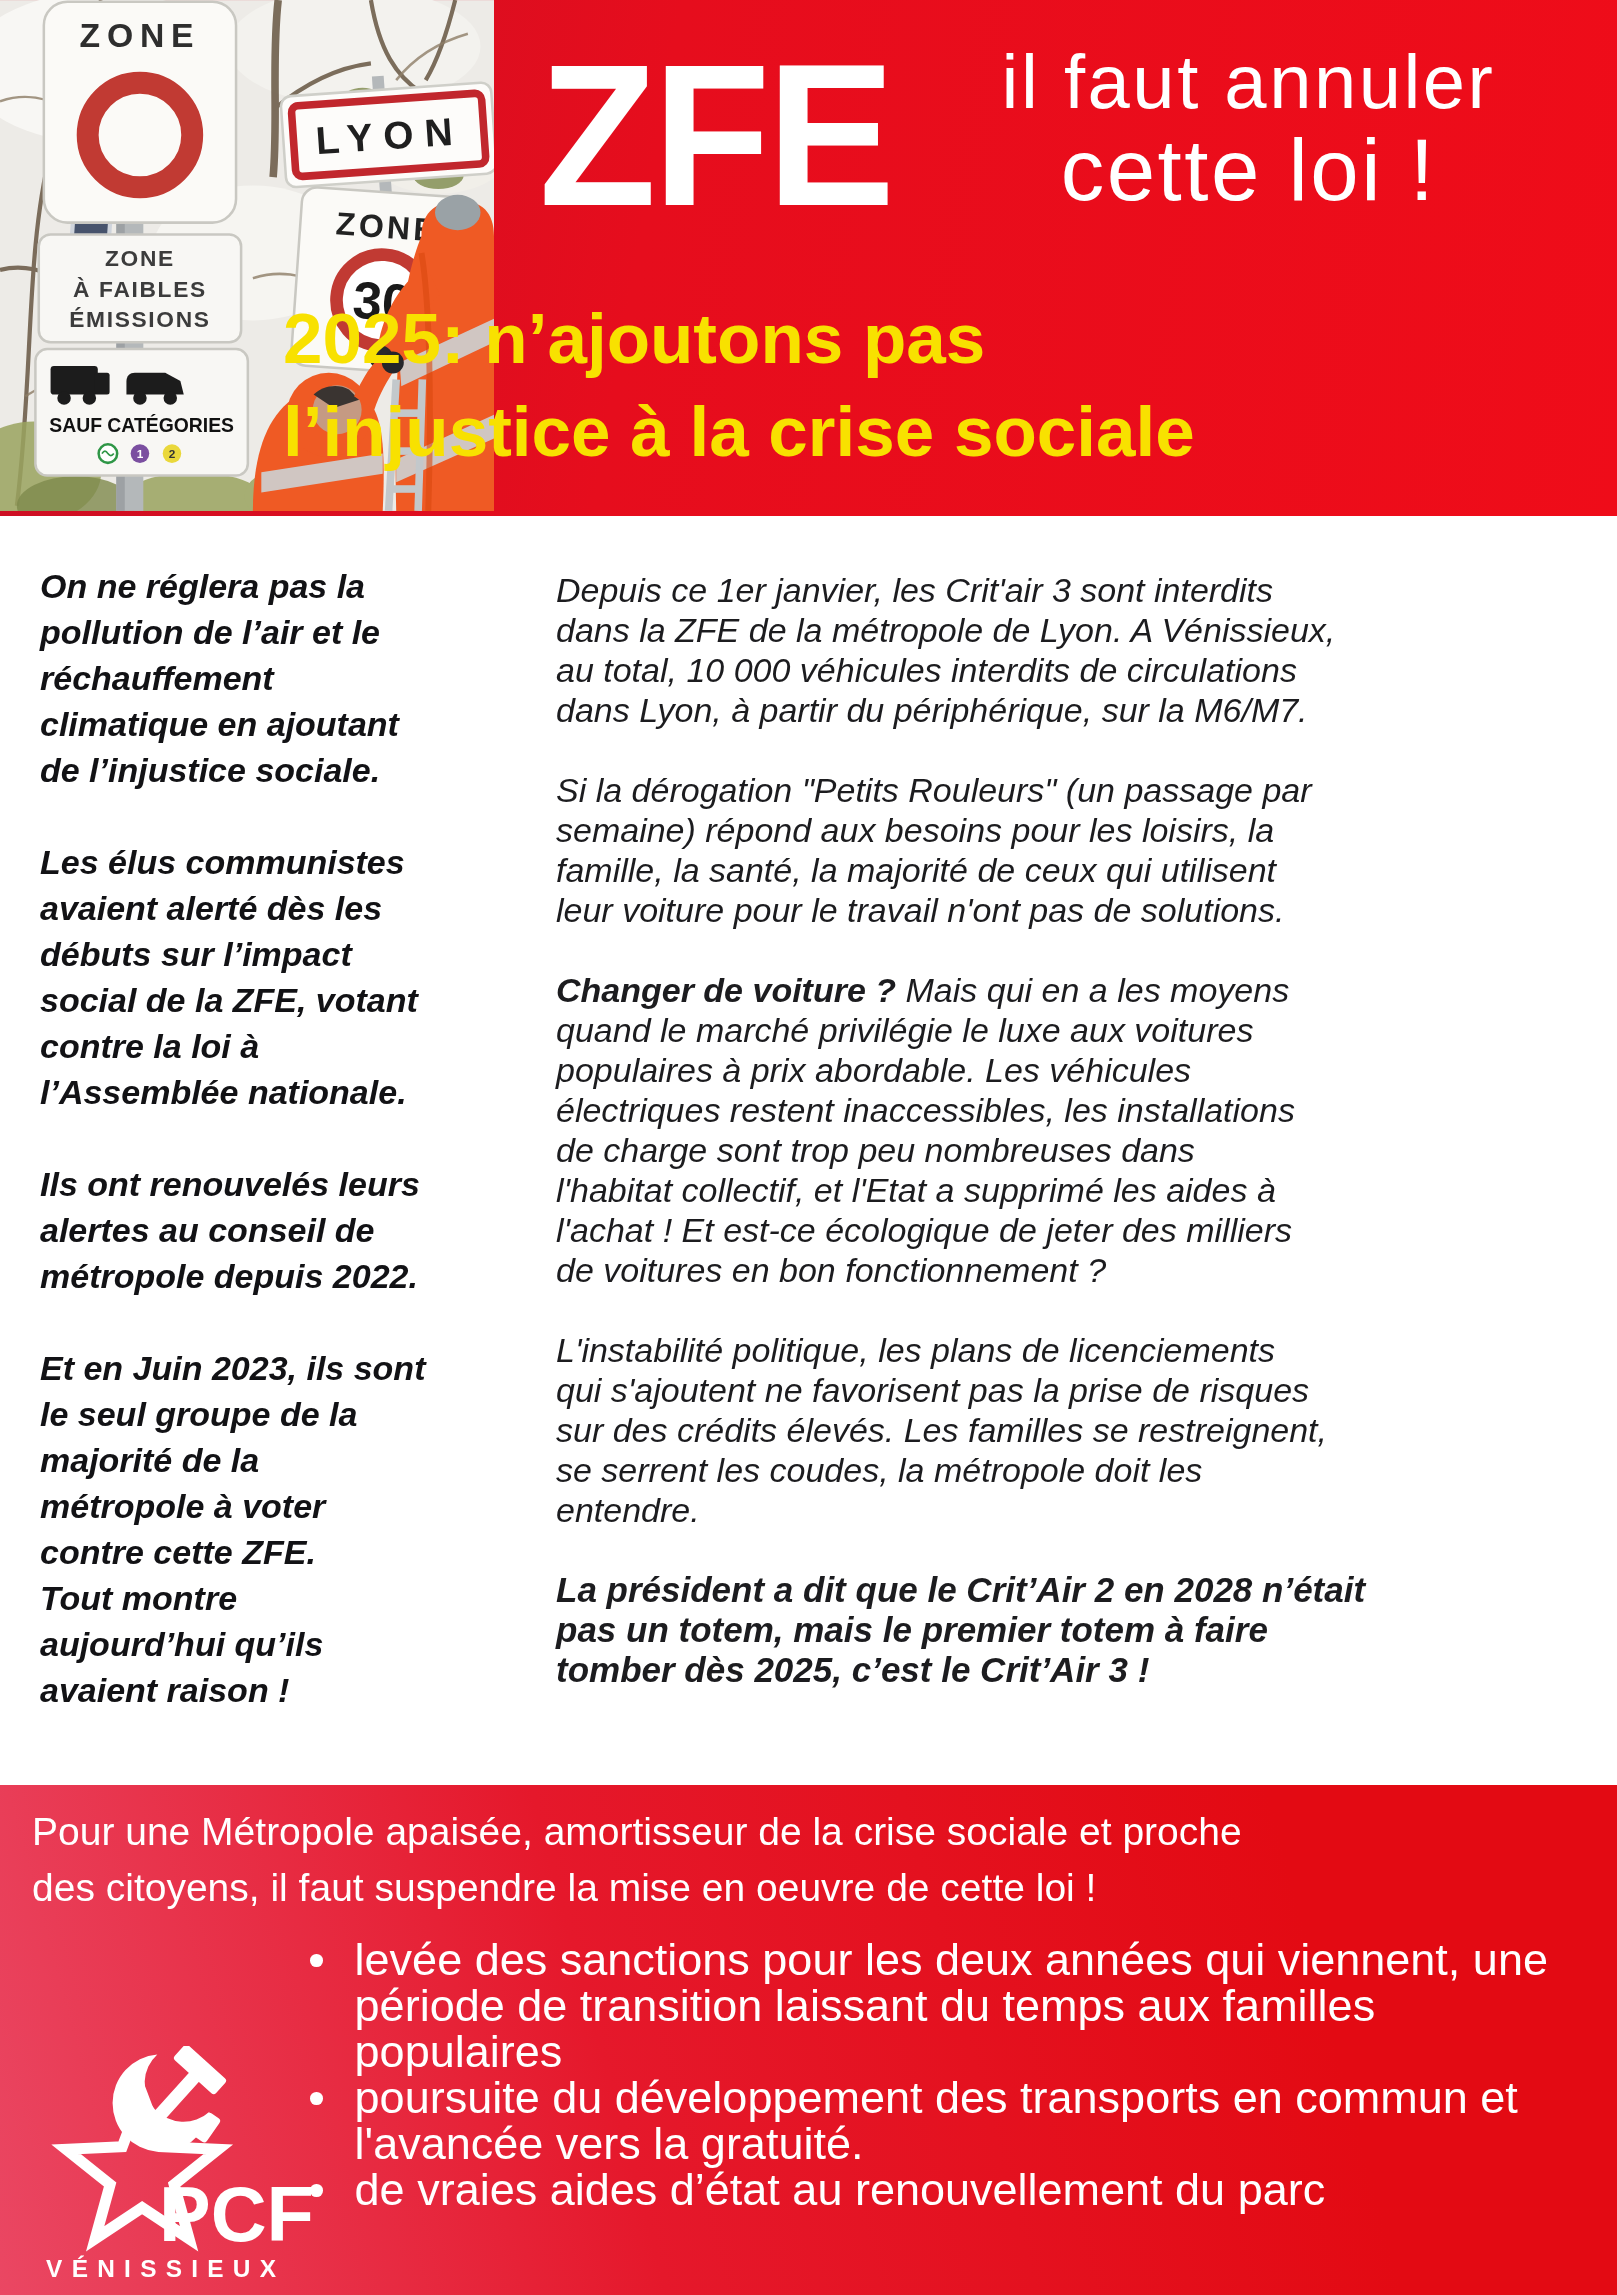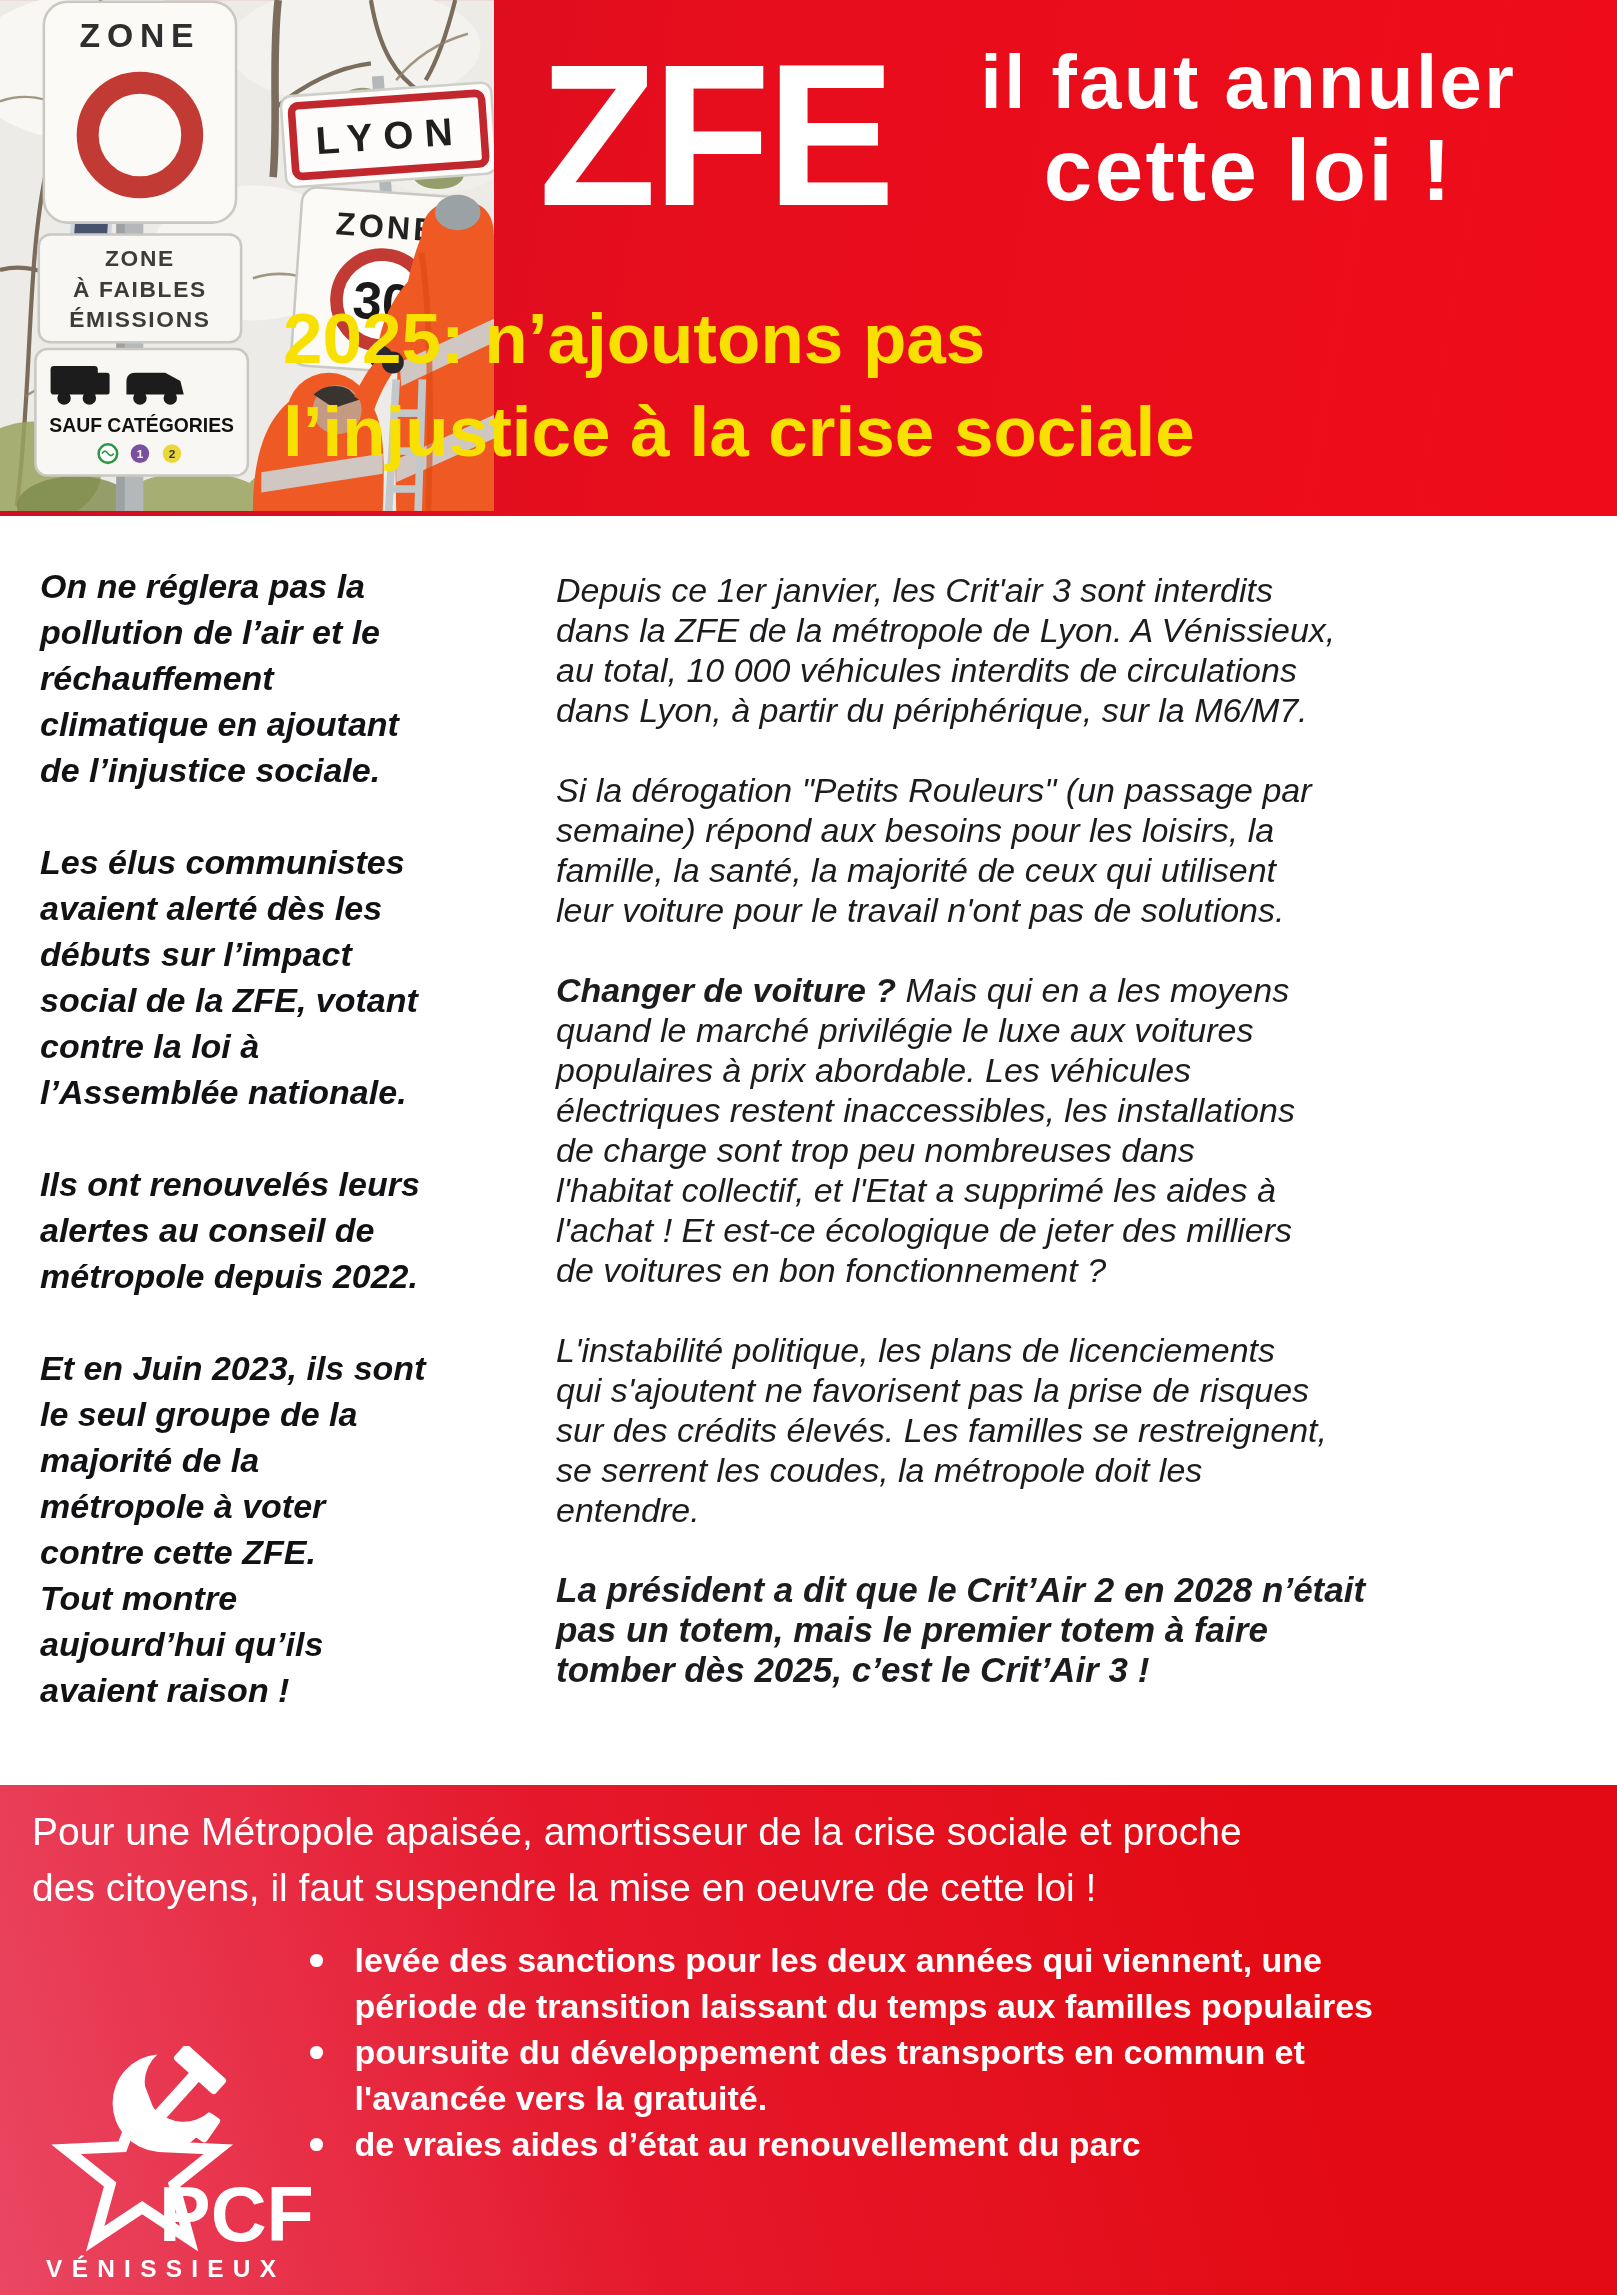--- a/index.html
+++ b/index.html
@@ -15,21 +15,21 @@
   .photo { position:absolute; left:0; top:0; width:494px; height:511px; display:block; }
   .photo text { font-family:"Liberation Sans", sans-serif; }
 
   .zfe-title {
     position:absolute; left:539px; top:34px; color:#ffffff;
     font-size:202px; font-weight:800; line-height:1; letter-spacing:-3.4px;
     transform:scaleX(0.95); transform-origin:left top; white-space:nowrap;
   }
   .subtitle {
     position:absolute; left:893px; top:40px; width:711px; text-align:center;
-    color:#ffffff; font-weight:700;
+    color:#ffffff; font-weight:400;
   }
   .subtitle .l1 { font-size:76px; line-height:83px; letter-spacing:2.5px; }
   .subtitle .l2 { font-size:87px; line-height:94px; letter-spacing:2.5px; }
   .highlight {
     position:absolute; right:20px; top:292px; width:1315px; text-align:left;
     color:#f8e100; font-weight:700; font-size:71px; line-height:93px;
     white-space:pre-line; letter-spacing:0px;
   }
 
   .left-col {
@@ -57,21 +57,21 @@
   .bullet-list {
     position:absolute; left:310px; top:152px; width:1264px;
     display:flex; flex-direction:column;
   }
   .bullet { display:flex; }
   .bullet .dot {
     width:12.6px; height:12.6px; border-radius:50%; background:#ffffff;
     margin:17px 32px 0 0; flex:none;
   }
   .bullet .btext {
-    color:#ffffff; font-weight:700; font-size:34px; line-height:46px; white-space:pre-line;
+    color:#ffffff; font-weight:400; font-size:45px; line-height:46px; white-space:pre-line;
   }
   .logo { position:absolute; left:34px; top:2046px; display:block; }
   .logo text { font-family:"Liberation Sans", sans-serif; }
 </style>
 </head>
 <body>
 
 <div class="header">
 
   <svg class="photo" viewBox="0 0 586 606" aria-hidden="true">

